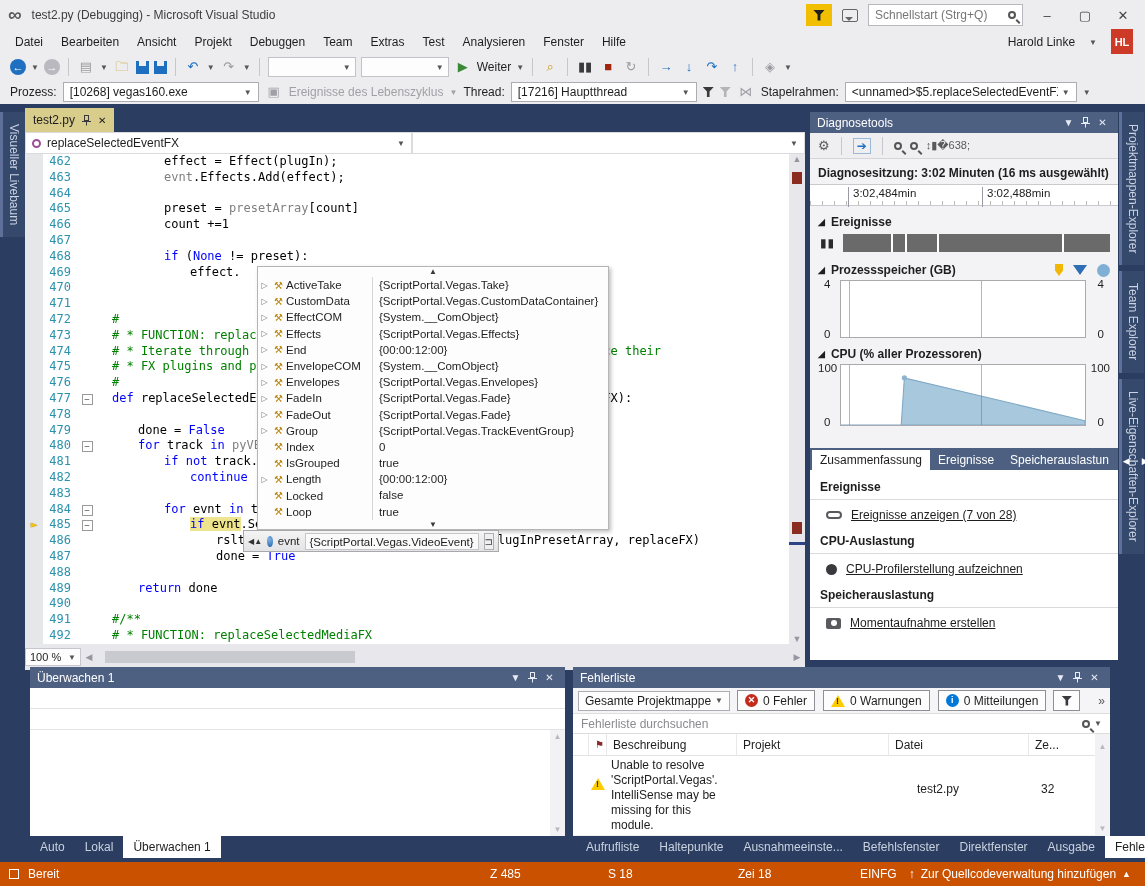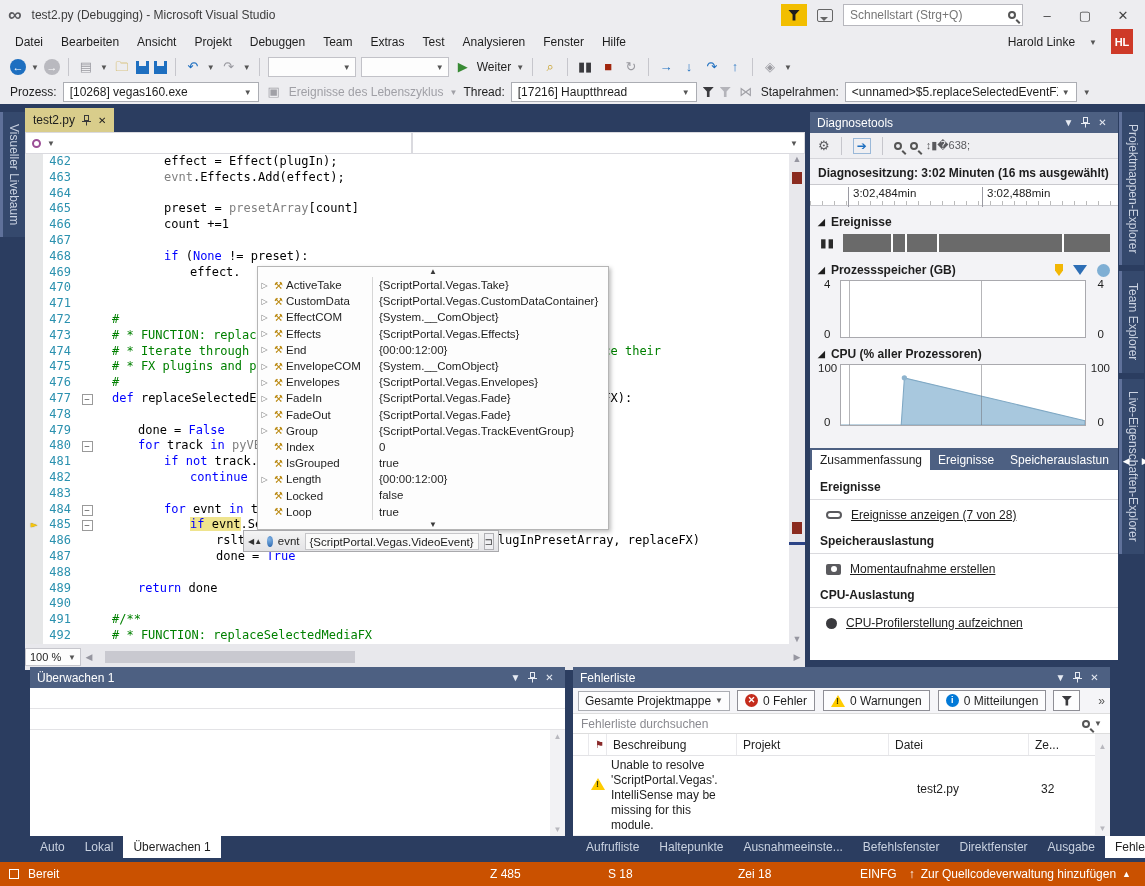--- a/index.html
+++ b/index.html
@@ -10,21 +10,21 @@
 
   
   .titlebar { left:0; top:0; width:1145px; height:30px; background:#EDEDF0; display:flex; align-items:center; padding:0 8px; }
   .vslogo { font-size:19px; color:#5A5A5E; margin-right:10px; font-weight:bold; }
   .title-text { color:#3C3C3C; font-size:12px; }
   .tb-right { margin-left:auto; display:flex; align-items:center; gap:10px; }
   .filter-btn { width:26px; height:22px; background:#F2BE00; display:flex; align-items:center; justify-content:center; }
   .funnel { width:12px; height:11px; background:#1E1E1E; clip-path:polygon(0 0,100% 0,62% 45%,62% 100%,38% 100%,38% 45%); }
   .feedback-ic { width:16px; height:13px; border:1px solid #666; border-radius:2px; position:relative; }
   .feedback-ic:after { content:""; position:absolute; left:2px; bottom:-4px; border:4px solid transparent; border-top-color:#666; }
-  .searchbox { width:180px; height:22px; background:#FFF; border:1px solid #B7B7BD; display:flex; align-items:center; padding:0 6px; color:#767676; }
+  .searchbox { width:155px; height:22px; background:#FFF; border:1px solid #B7B7BD; display:flex; align-items:center; padding:0 6px; color:#767676; }
   .mag { width:8px; height:8px; border:2px solid #555; border-radius:50%; position:relative; margin-left:auto; }
   .mag:after { content:""; position:absolute; width:2px; height:5px; background:#555; transform:rotate(-45deg); left:7px; top:6px; }
   .winbtn { width:28px; text-align:center; color:#444; font-size:13px; }
 
   
   .menubar { left:0; top:30px; width:1145px; height:24px; background:#EDEDF0; display:flex; align-items:center; padding:0 6px; }
   .menu-item { padding:3px 9px; color:#1E1E1E; }
   .mb-right { margin-left:auto; display:flex; align-items:center; gap:14px; padding-right:6px; }
   .hl-badge { width:22px; height:26px; background:#CE3A28; color:#FFF; font-weight:bold; display:flex; align-items:center; justify-content:center; font-size:11px; }
 
@@ -286,20 +286,21 @@
           <line x1="0" y1="6.5" x2="9" y2="6.5"></line>
           <line x1="4.5" y1="6.5" x2="4.5" y2="10.5"></line>
         </g>
       </svg>
     <span style="font-size:10px;">✕</span>
   </div>
 </div>
 <div class="abs navbar">
   <div class="nav-combo" style="width:387px;">
     <span class="method-ic"></span>
+    <span class="val" style="flex:1;">replaceSelectedEventFX</span>
     <span class="dd">▼</span>
   </div>
   <div class="nav-combo" style="flex:1;">
     <span class="val" style="flex:1;"></span>
       <span class="dd">▼</span>
   </div>
 </div>
 <div class="abs code-area">
     <div class="cl">
       <span class="cl-m"></span>
@@ -699,31 +700,31 @@
   </div>
   <div class="diag-summary">
       <div class="sum-sec">
         <div class="sum-title">Ereignisse</div>
         <div class="sum-item">
           <span class="sic events-icon"></span>
           <span>Ereignisse anzeigen (7 von 28)</span>
         </div>
       </div>
       <div class="sum-sec">
+        <div class="sum-title">CPU-Auslastung</div>
+        <div class="sum-item">
+          <span class="sic record-icon"></span>
+          <span>CPU-Profilerstellung aufzeichnen</span>
+        </div>
+      </div>
+      <div class="sum-sec">
         <div class="sum-title">Speicherauslastung</div>
         <div class="sum-item">
           <span class="sic camera-icon"></span>
           <span>Momentaufnahme erstellen</span>
-        </div>
-      </div>
-      <div class="sum-sec">
-        <div class="sum-title">CPU-Auslastung</div>
-        <div class="sum-item">
-          <span class="sic record-icon"></span>
-          <span>CPU-Profilerstellung aufzeichnen</span>
         </div>
       </div>
     </div>
 </div>
 
 <div class="abs watch">
   <div class="panel-hdr">
     <span>Überwachen 1</span>
     <span class="hdr-sp"></span>
     <span class="hdr-ic">▼</span>

